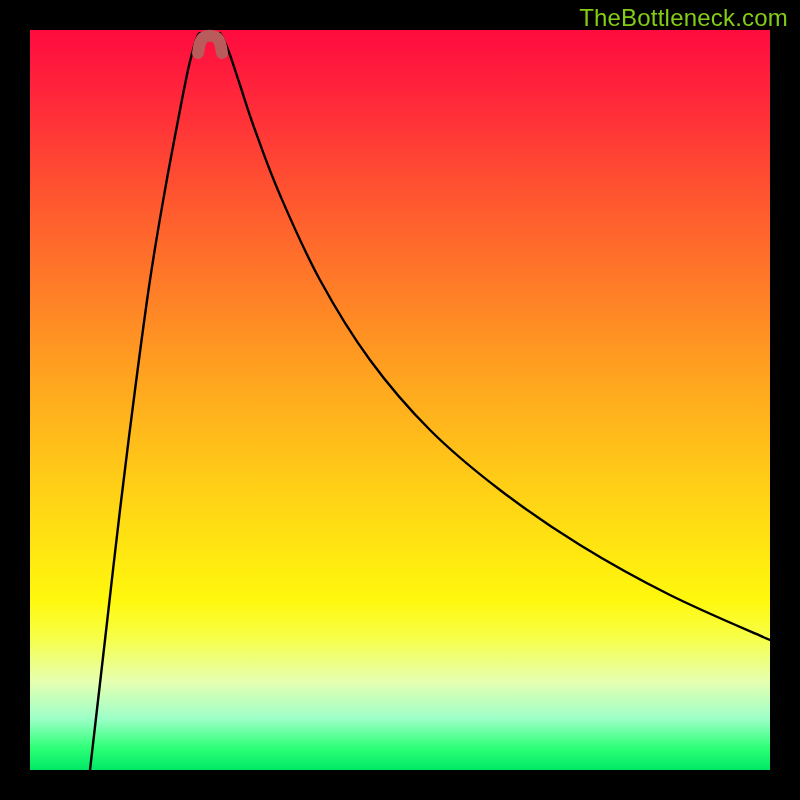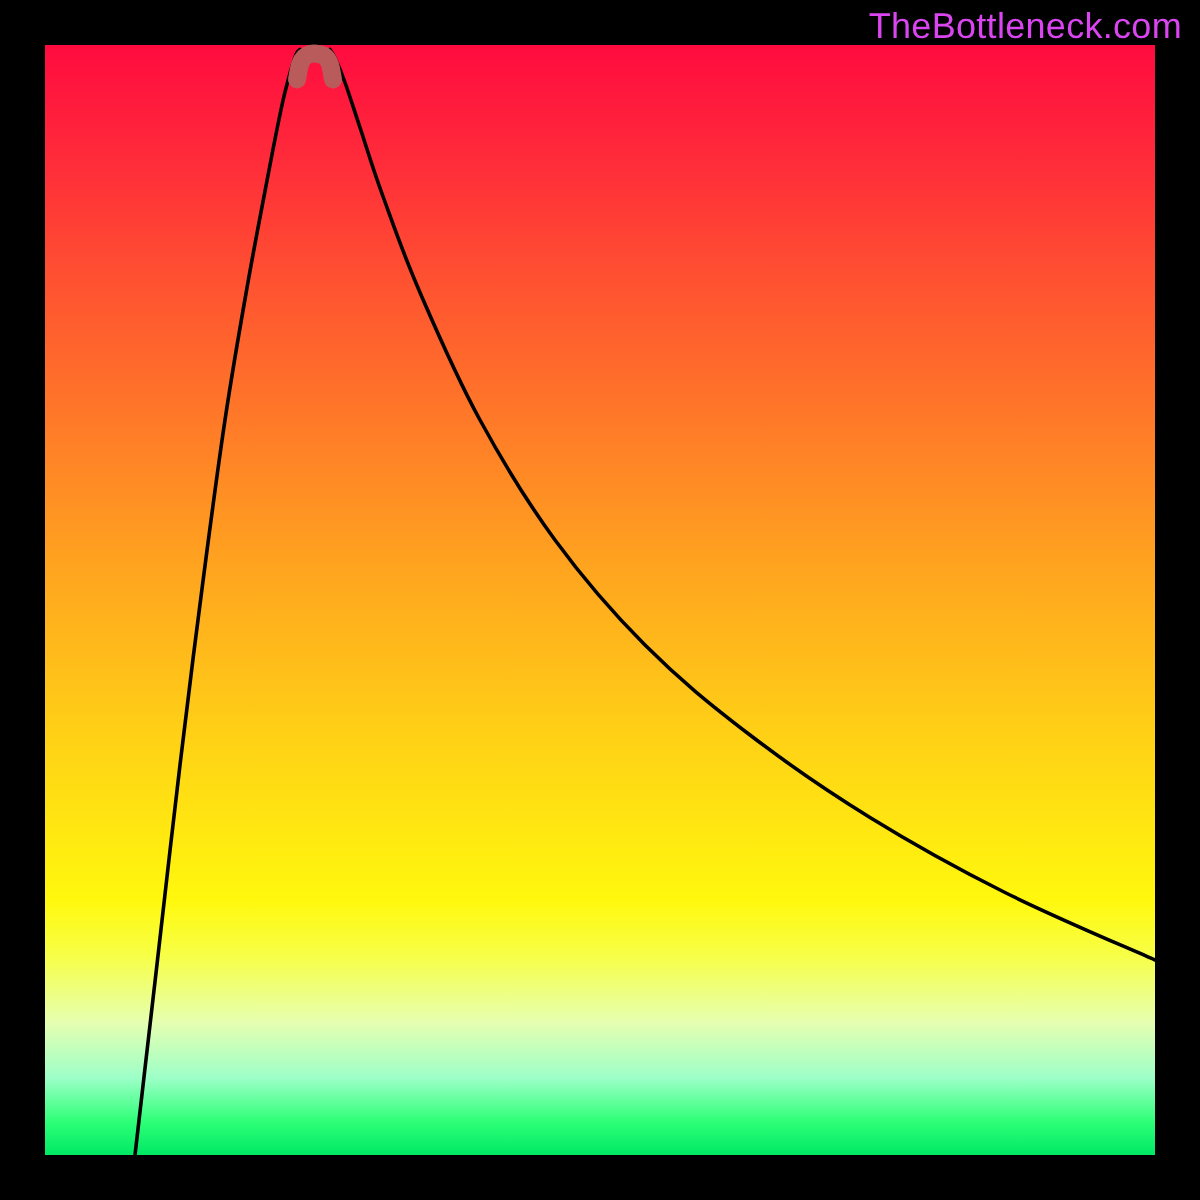--- a/index.html
+++ b/index.html
@@ -39,21 +39,21 @@
       #e6ffb0 88%,
       #9effc8 93%,
       #2eff77 97%,
       #00e865 100%
     );
   }
   .watermark {
     position: absolute;
     top: 4px;
     right: 12px;
-    color: #d946ef;
+    color: #84cc16;
     font-size: 24px;
     letter-spacing: 0.2px;
     user-select: none;
   }
   svg.curve {
     position: absolute;
     left: 0;
     top: 0;
     width: 740px;
     height: 740px;

